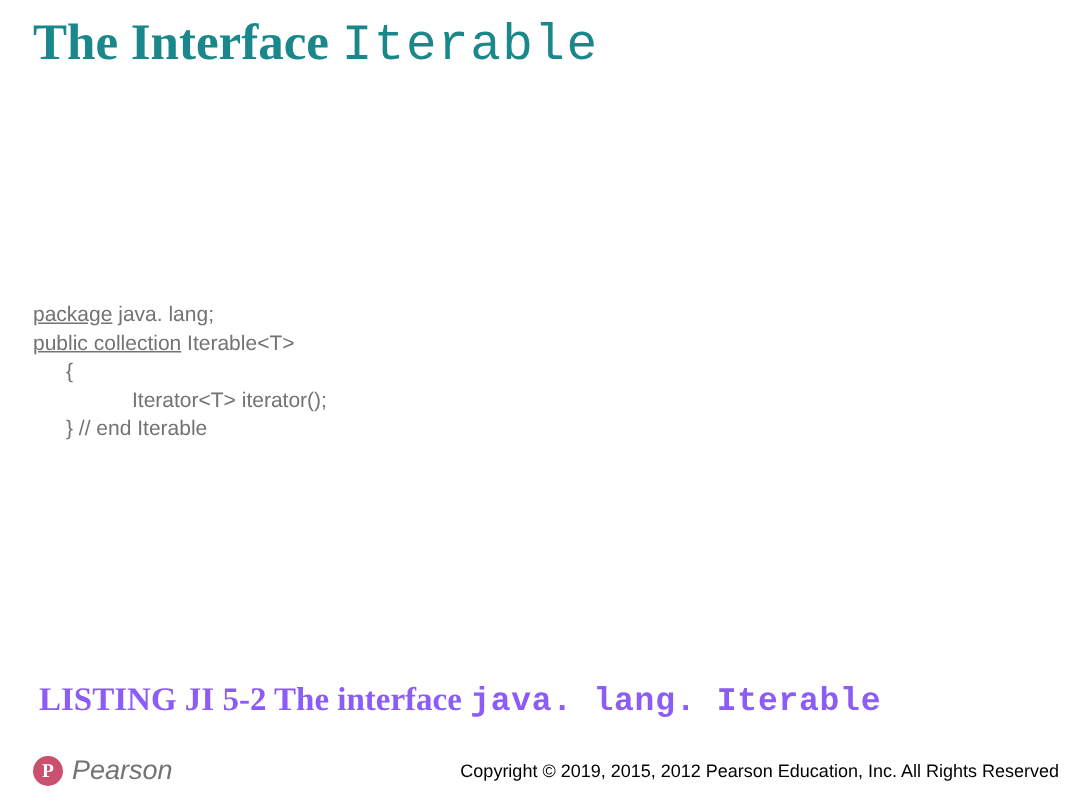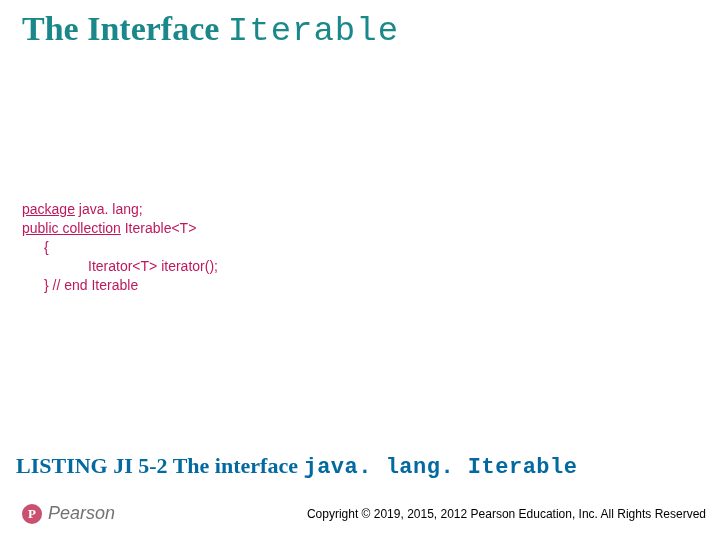--- a/index.html
+++ b/index.html
@@ -24,34 +24,34 @@
     font-family: 'Courier New', Courier, monospace;
     font-weight: normal;
     letter-spacing: 1px;
   }
   .code-block {
     position: absolute;
     top: 200px;
     left: 22px;
     font-size: 14px;
     line-height: 1.35;
-    color: #be185d;
+    color: #737373;
   }
   .code-block .ul { text-decoration: underline; }
   .indent1 { padding-left: 22px; }
   .indent2 { padding-left: 44px; }
   .indent3 { padding-left: 66px; }
   .listing-caption {
     position: absolute;
-    left: 16px;
+    left: 26px;
     bottom: 60px;
     font-family: Georgia, 'Times New Roman', serif;
     font-weight: bold;
     font-size: 22px;
-    color: #0369a1;
+    color: #8b5cf6;
   }
   .listing-caption .mono {
     font-family: 'Courier New', Courier, monospace;
     font-weight: bold;
     letter-spacing: 0.5px;
   }
   .footer {
     position: absolute;
     left: 0;
     right: 0;

